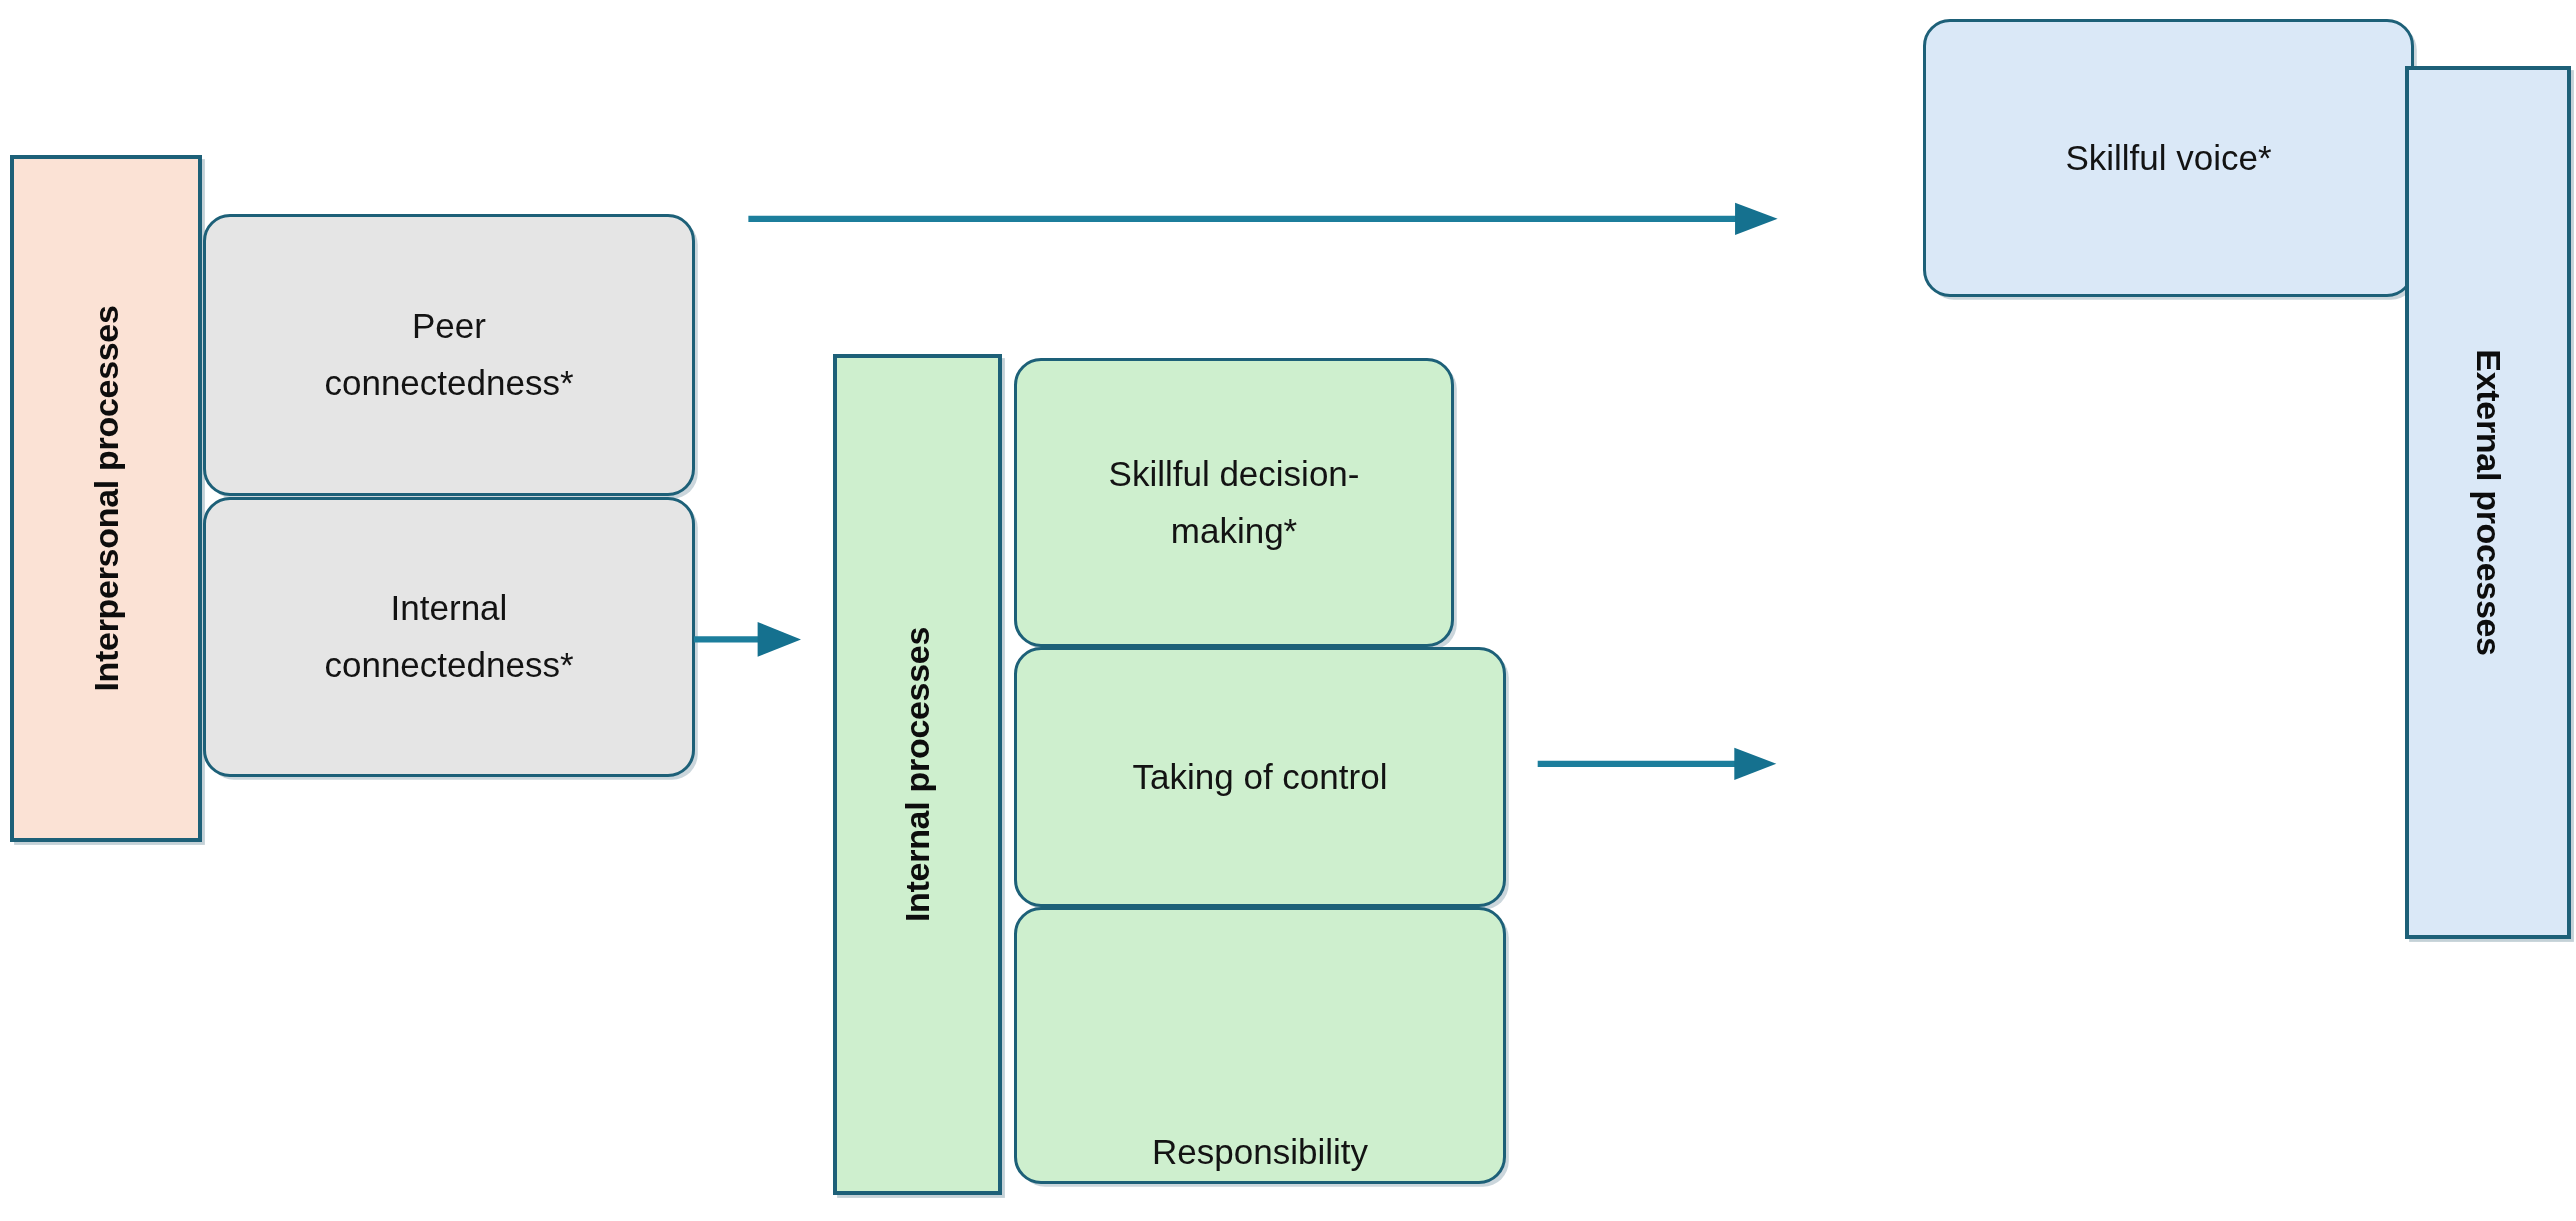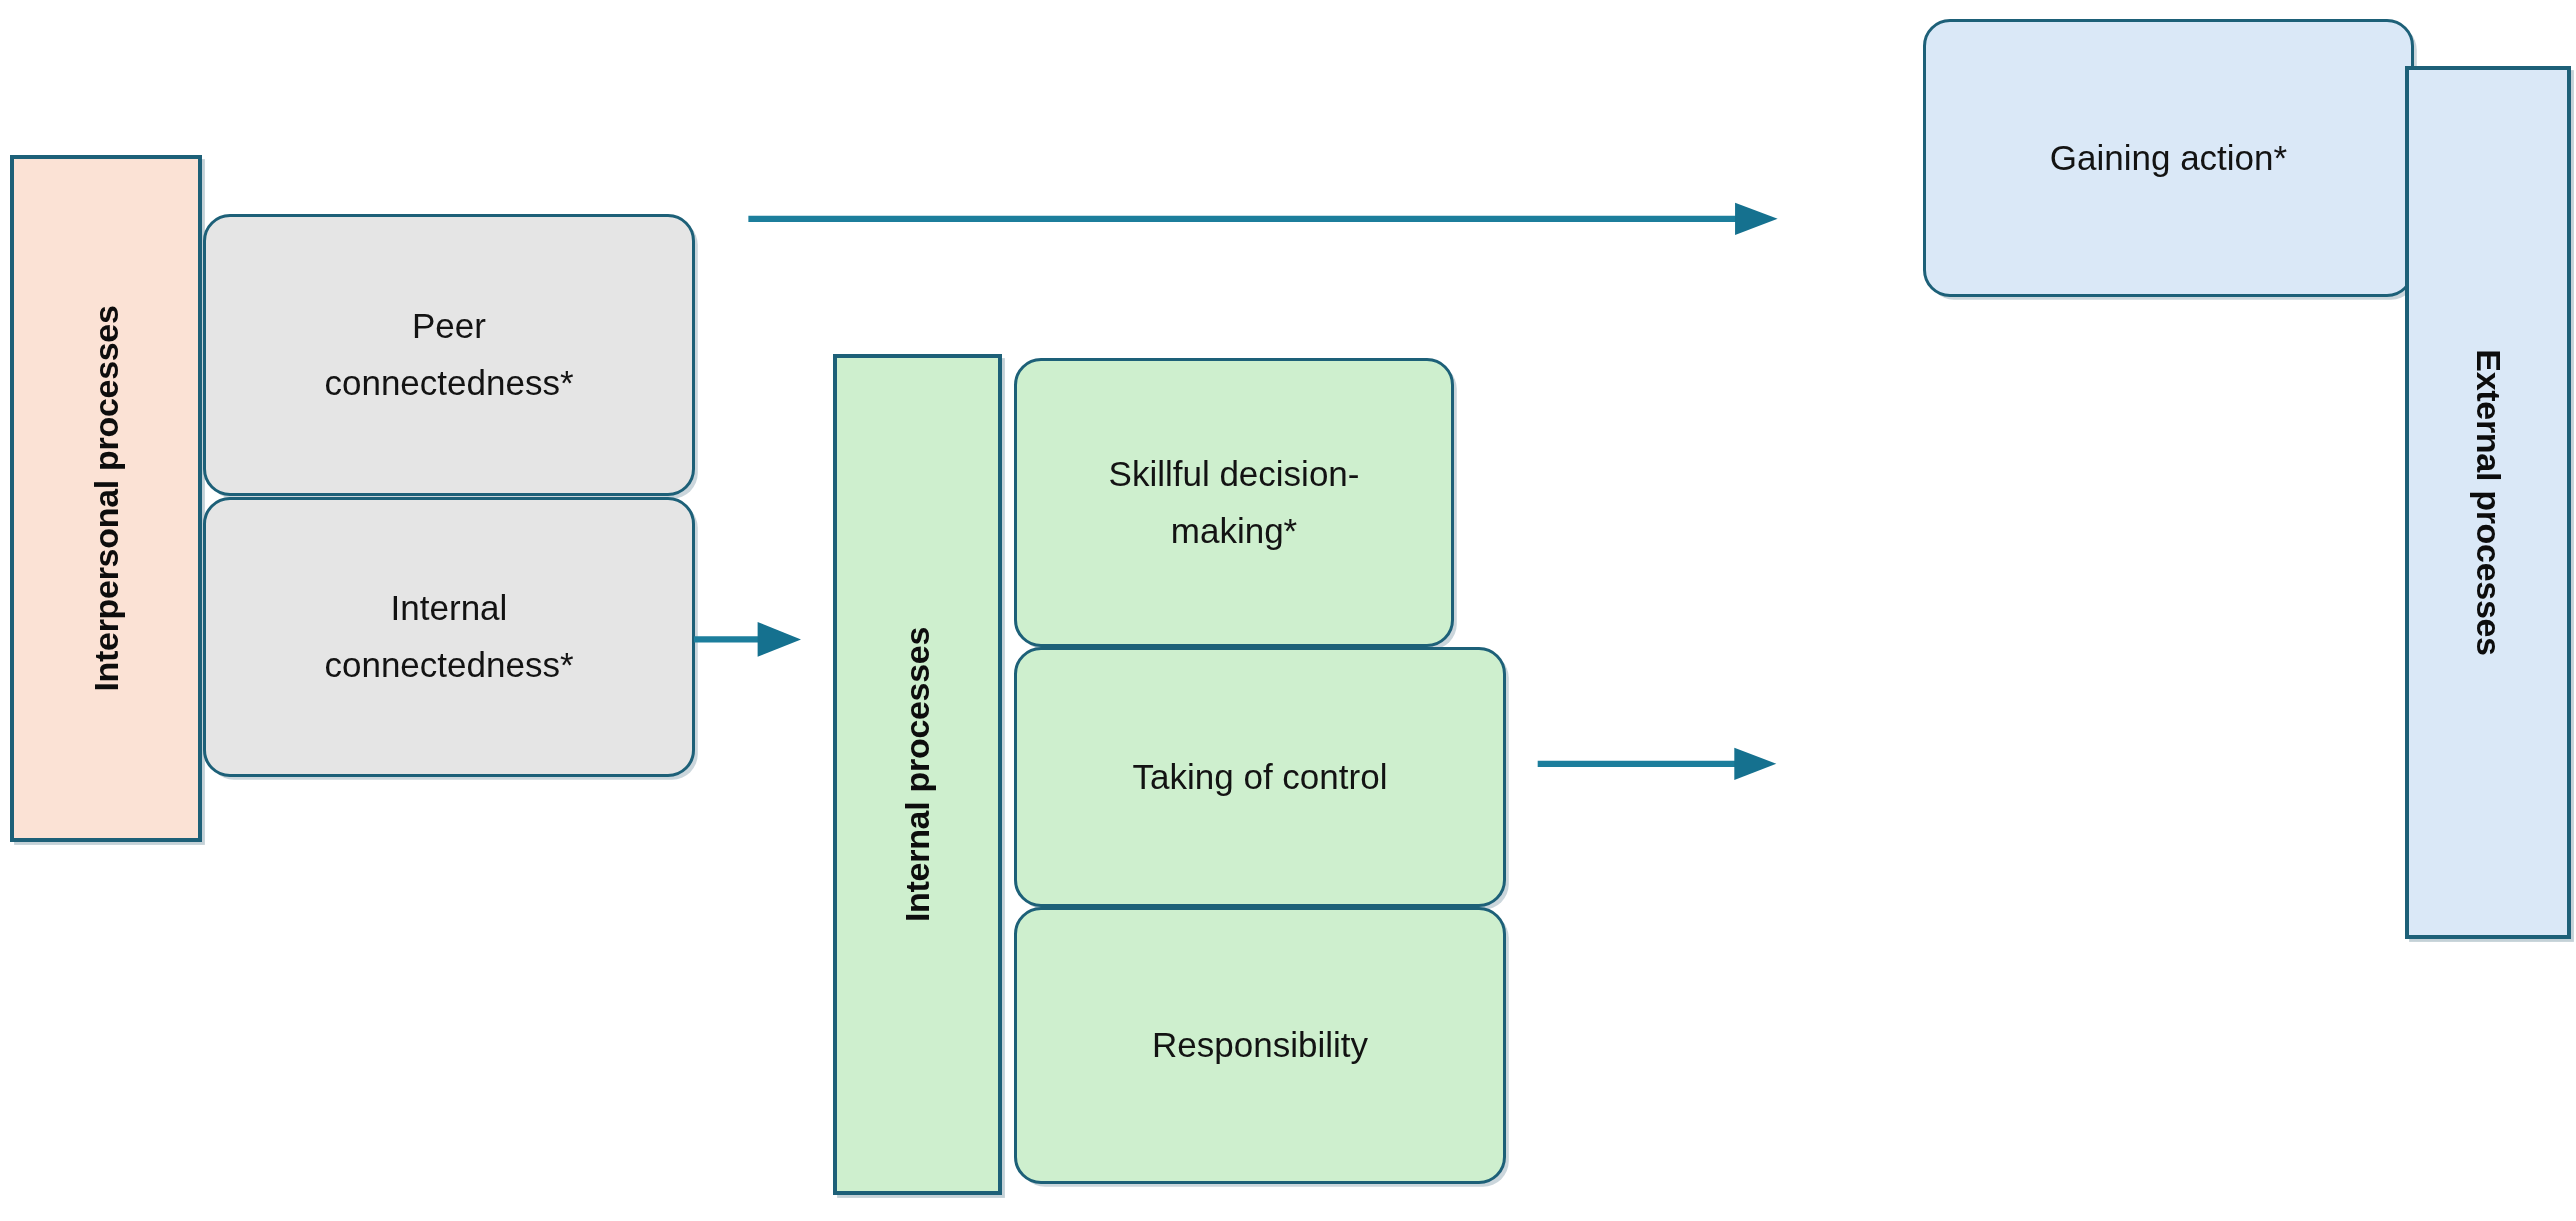--- a/index.html
+++ b/index.html
@@ -79,26 +79,26 @@
 
   <div class="node greennode" style="left:1014px;top:358px;width:440px;height:289px;">
     <span class="txt">Skillful decision-
 making*</span>
   </div>
 
   <div class="node greennode" style="left:1014px;top:647px;width:492px;height:260px;">
     <span class="txt">Taking of control</span>
   </div>
 
-  <div class="node greennode" style="left:1014px;top:907px;width:492px;height:277px;">
+  <div class="node greennode" style="left:1014px;top:907px;width:492px;height:277px;align-items:flex-end;">
     <span class="txt">Responsibility</span>
   </div>
 
   <div class="node bluenode" style="left:1923px;top:19px;width:491px;height:278px;">
-    <span class="txt">Gaining action*</span>
+    <span class="txt">Skillful voice*</span>
   </div>
 
 
   <div class="band blueband" style="left:2405px;top:66px;width:166px;height:873px;">
     <span class="vlabel down">External processes</span>
   </div>
 
   <div class="arrow" style="left:745px;top:197px;width:1036px;height:46px;">
     <svg width="1036" height="46" viewBox="0 0 1790 80">
       <line x1="0" y1="38" x2="1726" y2="38" stroke="#1C7E9C" stroke-width="11"></line>

